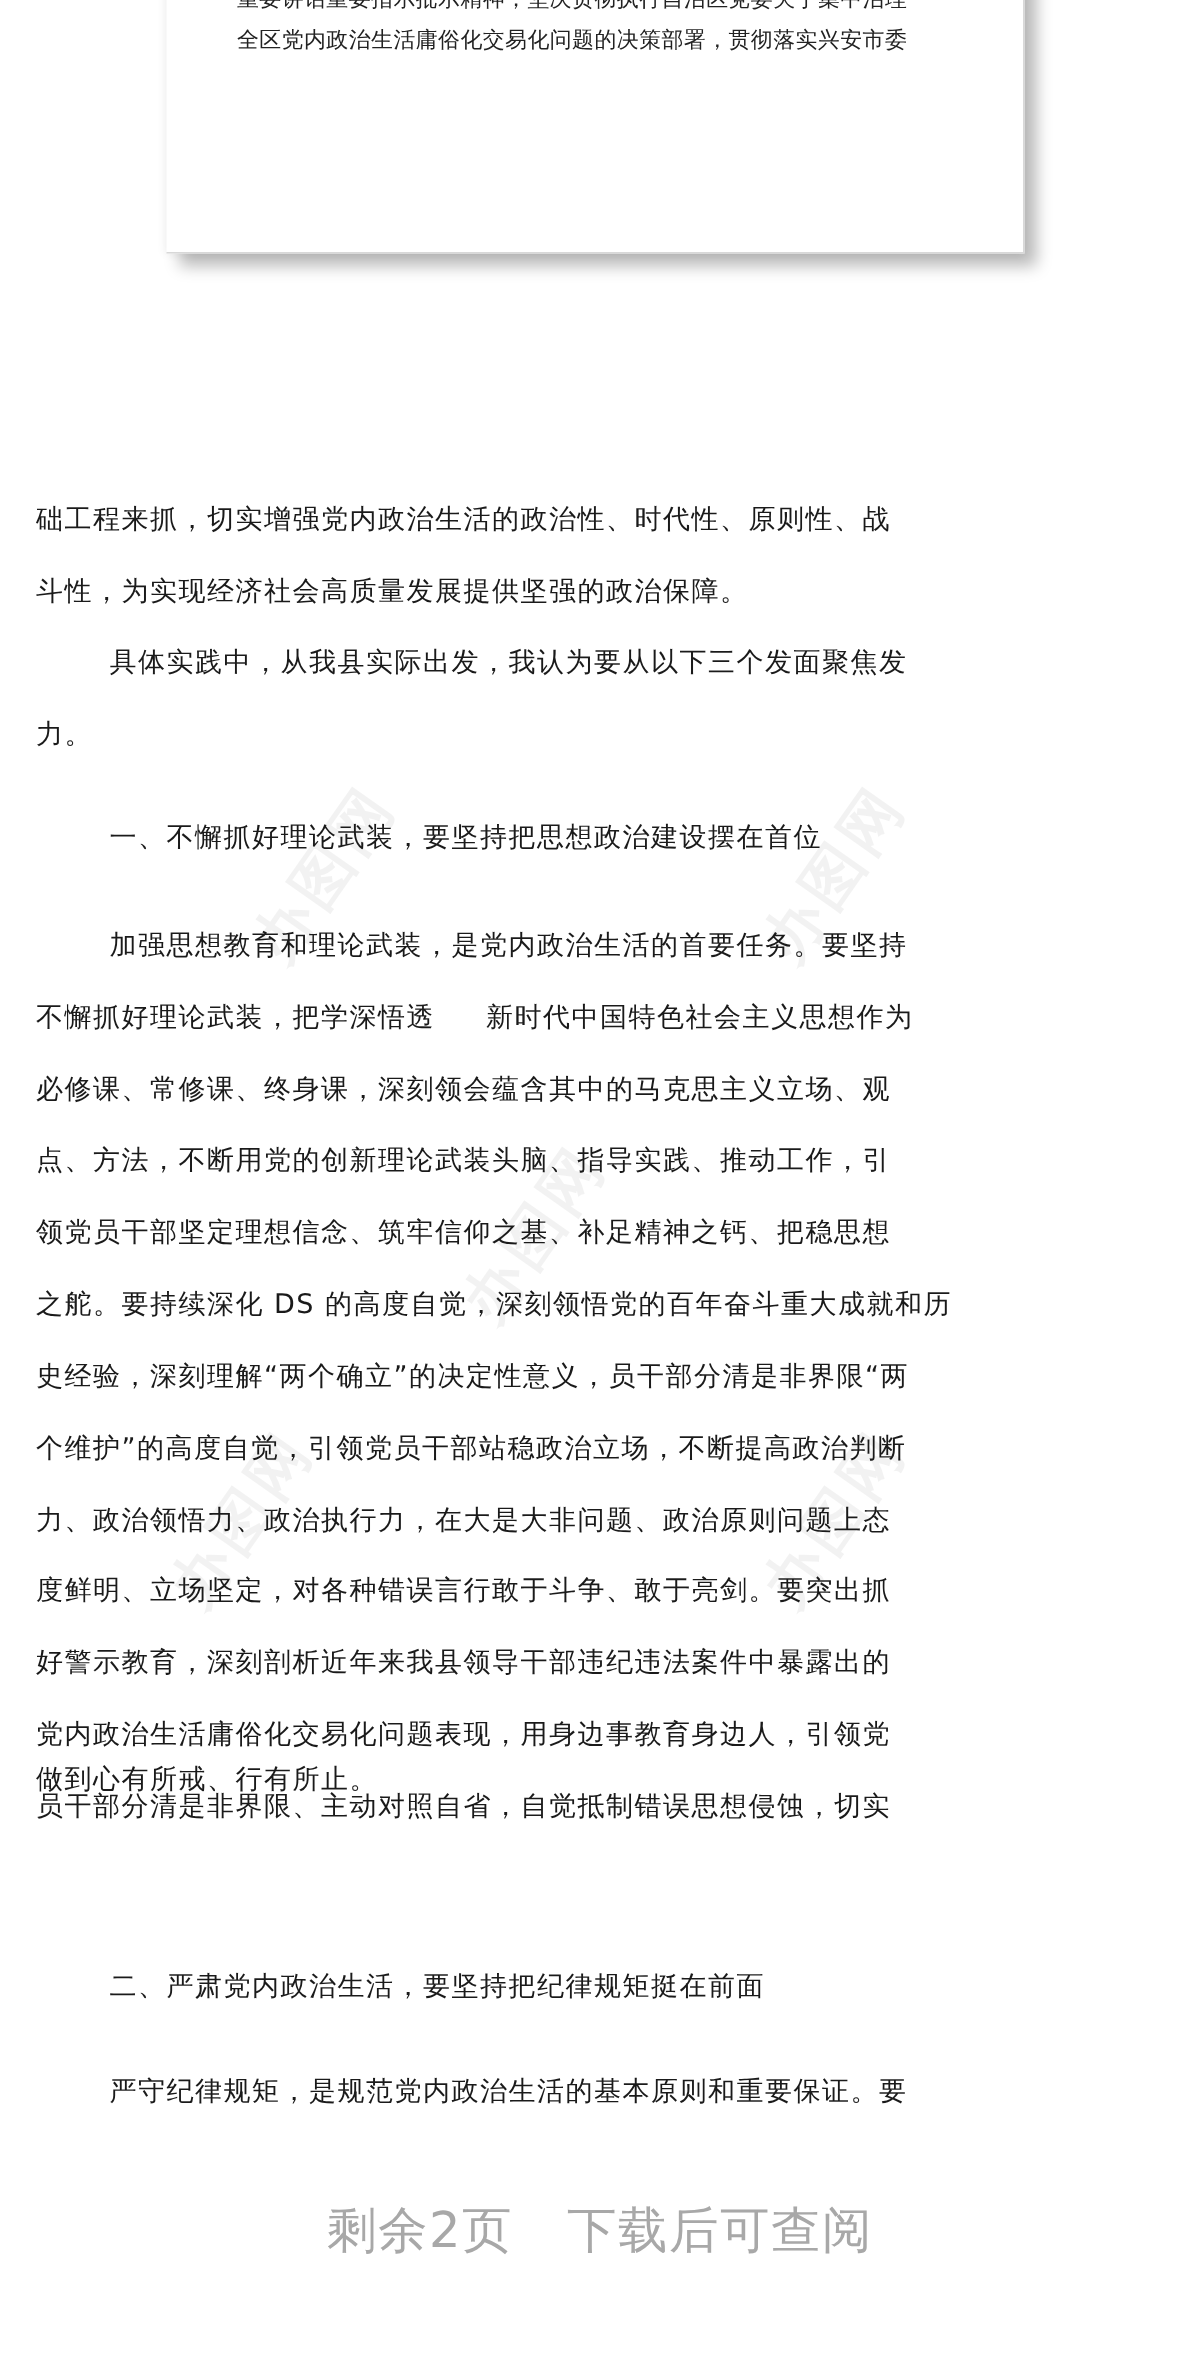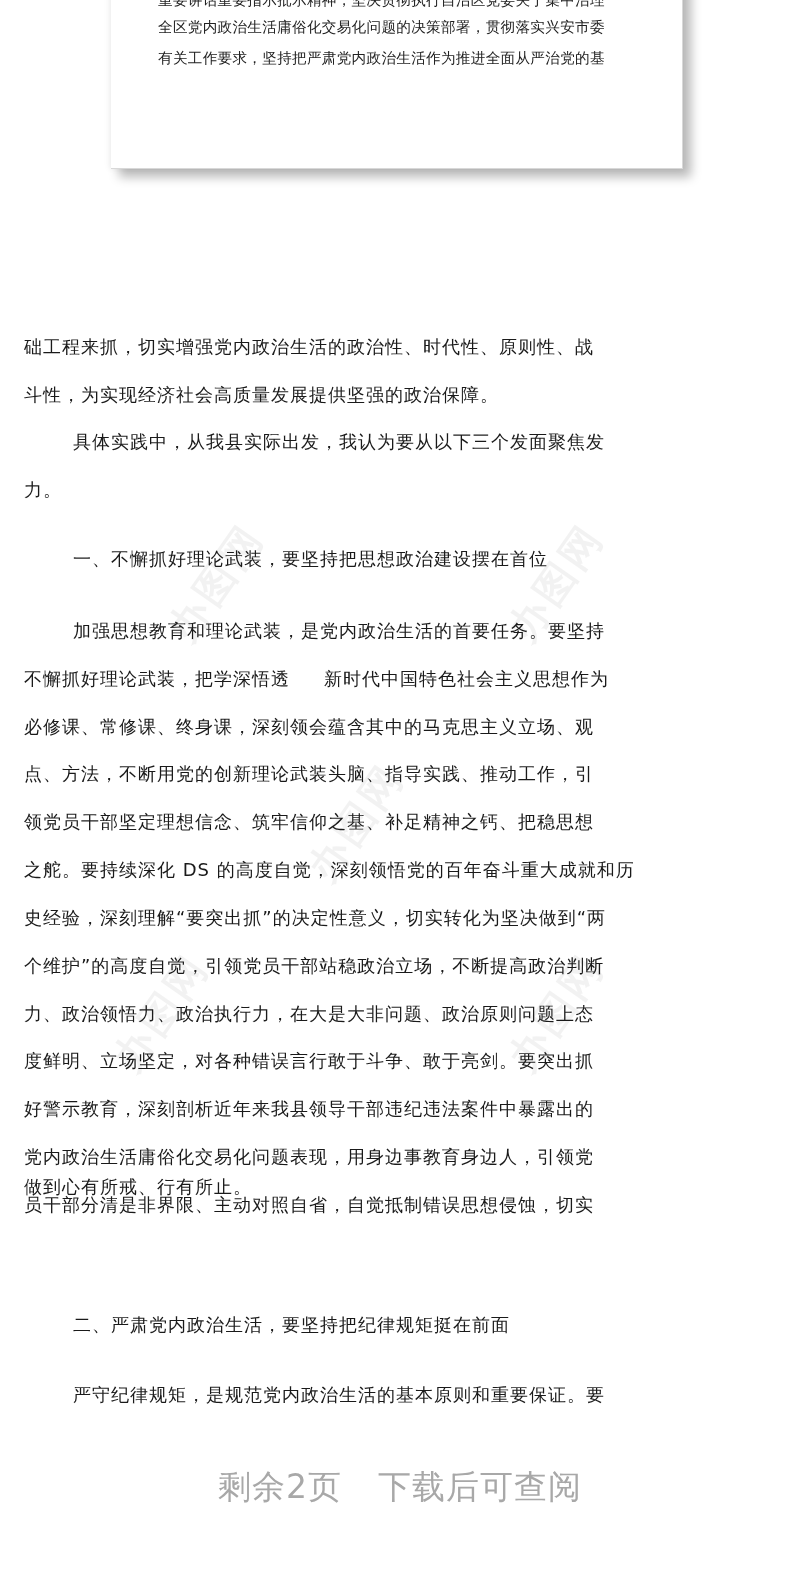--- a/index.html
+++ b/index.html
@@ -69,21 +69,20 @@
       letter-spacing: 1px;
     }
     .footer-note .spacer { display: inline-block; width: 36px; }
   </style>
 </head>
 <body>
 
 <div class="preview-card">
   <div class="card-line" style="top:25px;">重要讲话重要指示批示精神，坚决贯彻执行自治区党委关于集中治理</div>
   <div class="card-line" style="top:52px;">全区党内政治生活庸俗化交易化问题的决策部署，贯彻落实兴安市委</div>
-  <div class="card-line" style="top:83px;">有关工作要求，坚持把严肃党内政治生活作为推进全面从严治党的基</div>
 </div>
 
 <div class="watermark" style="left:150px; top:555px;">办图网</div>
 <div class="watermark" style="left:490px; top:555px;">办图网</div>
 <div class="watermark" style="left:290px; top:795px;">办图网</div>
 <div class="watermark" style="left:95px; top:985px;">办图网</div>
 <div class="watermark" style="left:490px; top:985px;">办图网</div>
 
 <div>
   <div class="body-line" style="top:323px;">础工程来抓，切实增强党内政治生活的政治性、时代性、原则性、战</div>
@@ -94,21 +93,21 @@
   <div class="body-line indent" style="top:535px;">一、不懈抓好理论武装，要坚持把思想政治建设摆在首位</div>
 
   <div class="body-line indent" style="top:607px;">加强思想教育和理论武装，是党内政治生活的首要任务。要坚持</div>
   <div class="body-line" style="top:655px;">
     <span>不懈抓好理论武装，把学深悟透</span><span class="gap"></span><span>新时代中国特色社会主义思想作为</span>
   </div>
   <div class="body-line" style="top:703px;">必修课、常修课、终身课，深刻领会蕴含其中的马克思主义立场、观</div>
   <div class="body-line" style="top:750px;">点、方法，不断用党的创新理论武装头脑、指导实践、推动工作，引</div>
   <div class="body-line" style="top:798px;">领党员干部坚定理想信念、筑牢信仰之基、补足精神之钙、把稳思想</div>
   <div class="body-line" style="top:846px;">之舵。要持续深化 DS 的高度自觉，深刻领悟党的百年奋斗重大成就和历</div>
-  <div class="body-line" style="top:894px;">史经验，深刻理解“要突出抓”的决定性意义，切实转化为坚决做到“两</div>
+  <div class="body-line" style="top:894px;">史经验，深刻理解“两个确立”的决定性意义，员干部分清是非界限“两</div>
   <div class="body-line" style="top:942px;">个维护”的高度自觉，引领党员干部站稳政治立场，不断提高政治判断</div>
   <div class="body-line" style="top:990px;">力、政治领悟力、政治执行力，在大是大非问题、政治原则问题上态</div>
   <div class="body-line" style="top:1037px;">度鲜明、立场坚定，对各种错误言行敢于斗争、敢于亮剑。要突出抓</div>
   <div class="body-line" style="top:1085px;">好警示教育，深刻剖析近年来我县领导干部违纪违法案件中暴露出的</div>
   <div class="body-line" style="top:1133px;">党内政治生活庸俗化交易化问题表现，用身边事教育身边人，引领党</div>
   <div class="body-line" style="top:1181px;">员干部分清是非界限、主动对照自省，自觉抵制错误思想侵蚀，切实</div>
   <div class="body-line" style="top:1163px;">做到心有所戒、行有所止。</div>
 
   <div class="body-line indent" style="top:1301px;">二、严肃党内政治生活，要坚持把纪律规矩挺在前面</div>
 

